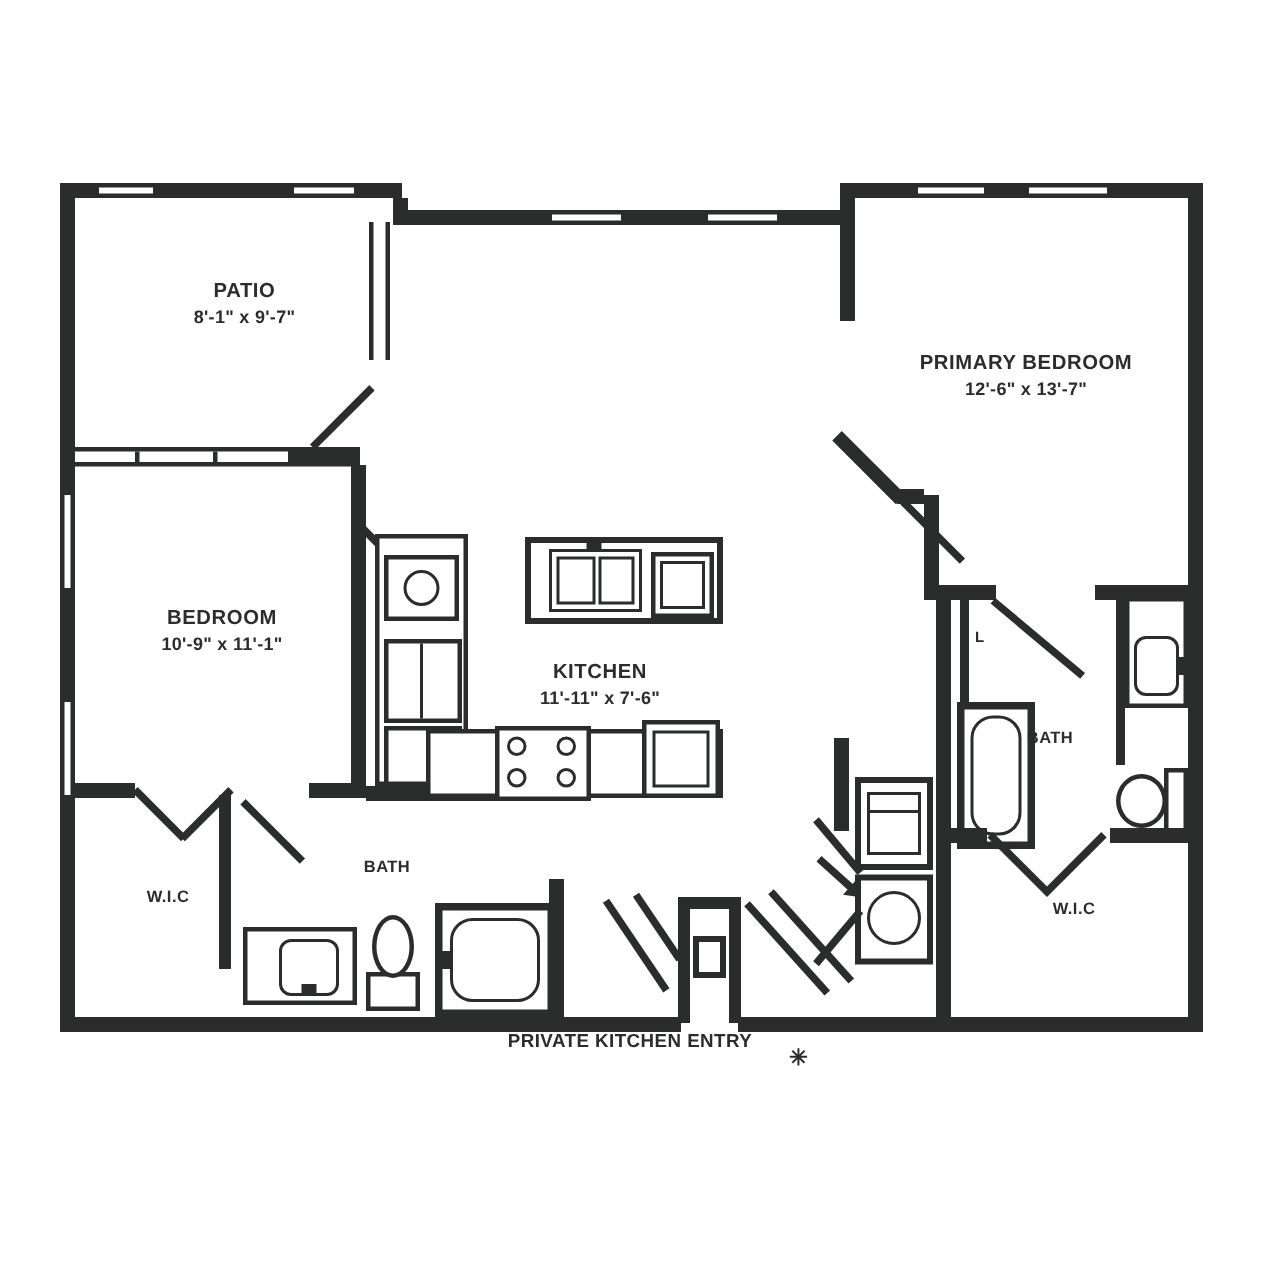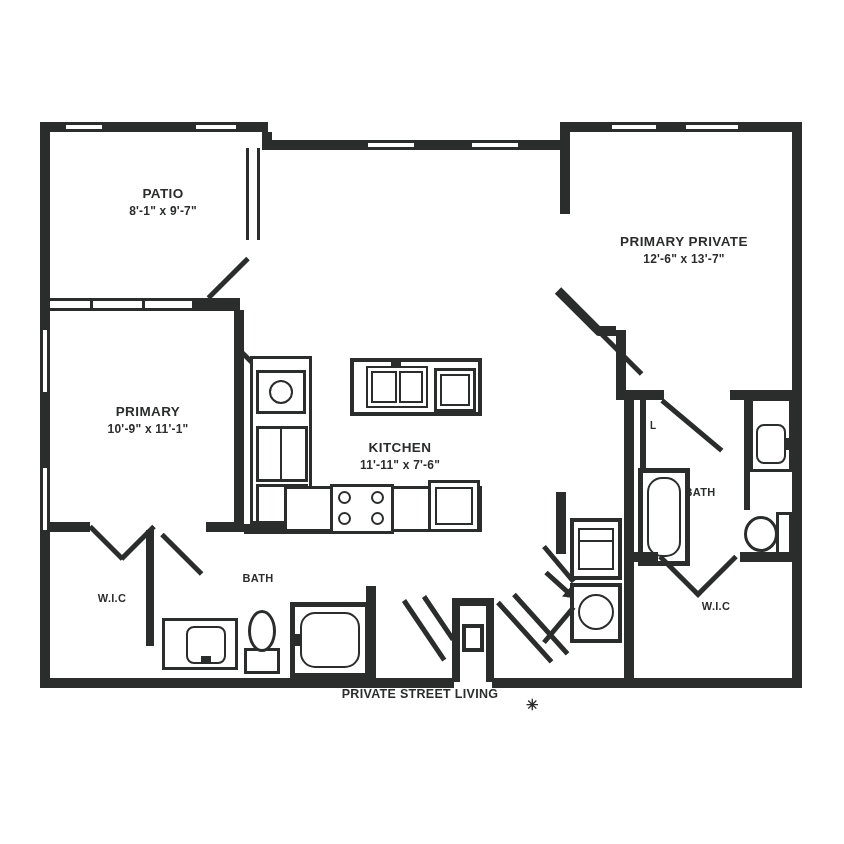--- a/index.html
+++ b/index.html
@@ -149,25 +149,25 @@
   <div class="leaf" style="left:498px;top:600px;width:80px;transform:rotate(48deg);"></div>
   <div class="leaf" style="left:514px;top:592px;width:80px;transform:rotate(48deg);"></div>
   <div class="leaf" style="left:546px;top:570px;width:30px;transform:rotate(42deg);"></div>
   <div class="arrowhead" style="left:566px;top:586px;transform:rotate(42deg);"></div>
 
   <div class="room-label" style="left:163px;top:186px;">
     <div class="rname">PATIO</div>
     <div class="rdim">8'-1" x 9'-7"</div>
   </div>
   <div class="room-label" style="left:684px;top:234px;">
-    <div class="rname">PRIMARY PRIVATE</div>
+    <div class="rname">PRIMARY BEDROOM</div>
     <div class="rdim">12'-6" x 13'-7"</div>
   </div>
   <div class="room-label" style="left:148px;top:404px;">
-    <div class="rname">PRIMARY</div>
+    <div class="rname">BEDROOM</div>
     <div class="rdim">10'-9" x 11'-1"</div>
   </div>
   <div class="room-label" style="left:400px;top:440px;">
     <div class="rname">KITCHEN</div>
     <div class="rdim">11'-11" x 7'-6"</div>
   </div>
   <div class="room-label sm" style="left:258px;top:572px;">
     <span>BATH</span>
   </div>
   <div class="room-label sm" style="left:700px;top:486px;">
@@ -177,17 +177,17 @@
     <span>W.I.C</span>
   </div>
   <div class="room-label sm" style="left:716px;top:600px;">
     <span>W.I.C</span>
   </div>
   <div class="room-label xs" style="left:653px;top:420px;">
     <span>L</span>
   </div>
 
   <div class="room-label note" style="left:420px;top:687px;">
-    <span>PRIVATE STREET LIVING</span>
+    <span>PRIVATE KITCHEN ENTRY</span>
   </div>
   <div class="sym" style="left:526px;top:696px;">✳</div>
 
 </div>
 
 </body></html>

